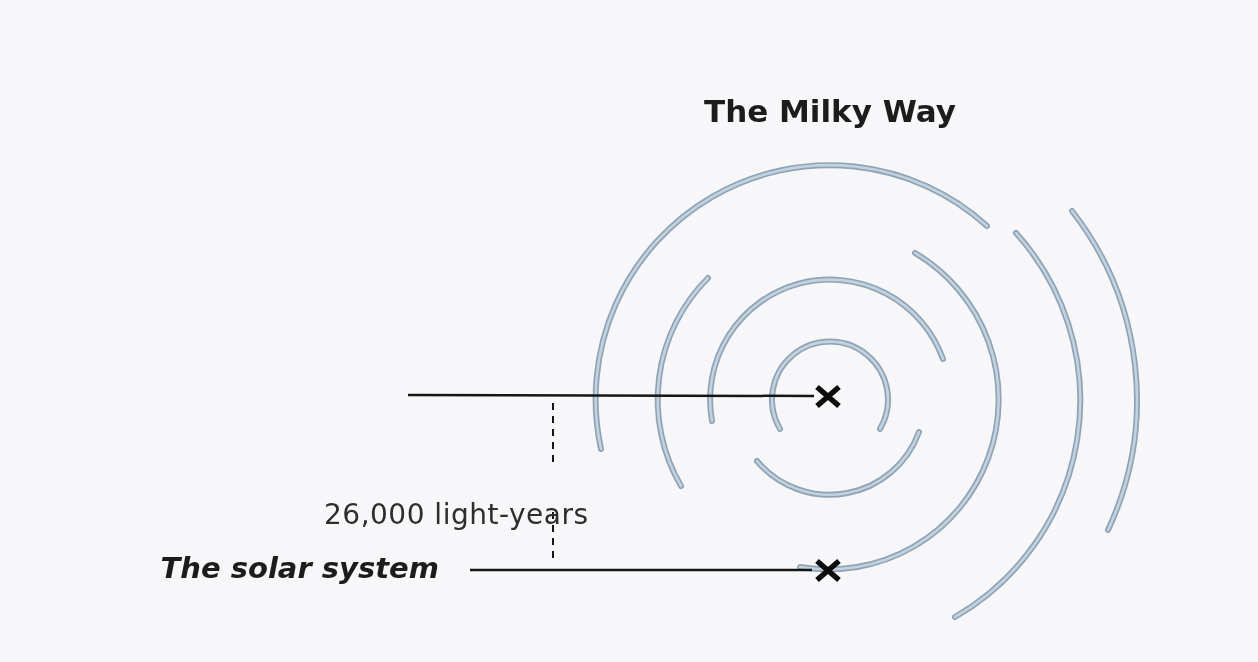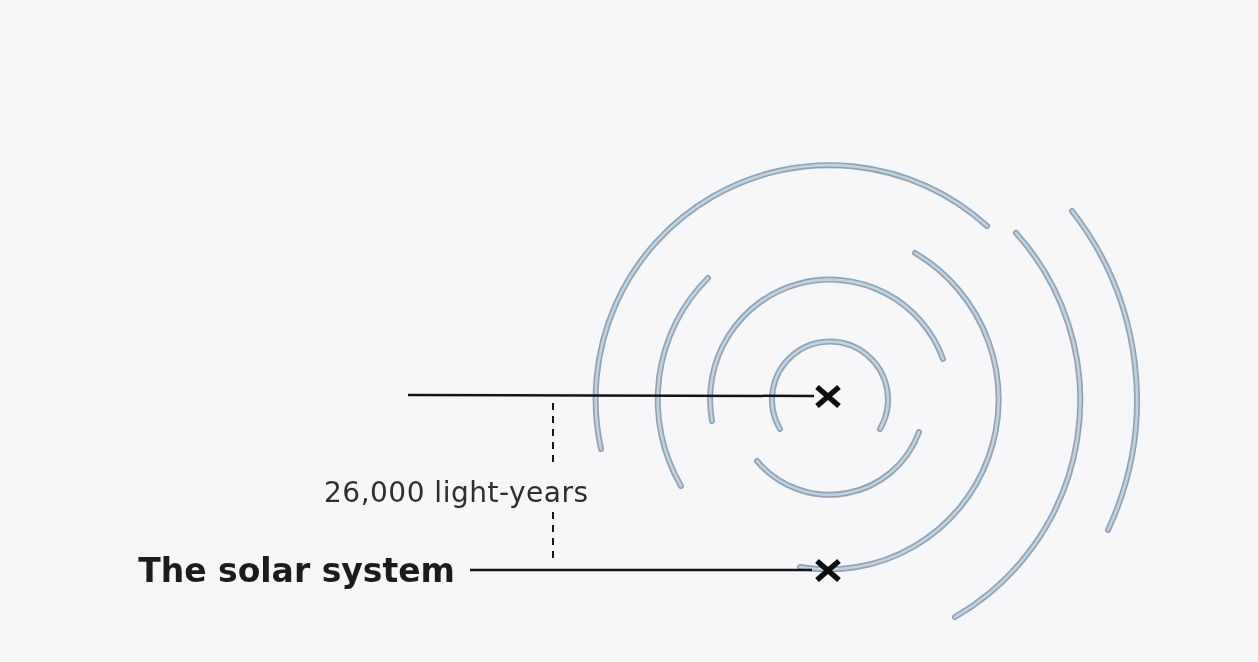--- a/index.html
+++ b/index.html
@@ -28,25 +28,25 @@
   .lbl{position:absolute;color:var(--text);white-space:nowrap;}
   .lbl-title{
     left:630px;top:93px;width:400px;
     text-align:center;font-size:31px;font-weight:700;
   }
   .lbl-center{
     left:100px;top:377px;width:298px;
     text-align:right;font-size:29px;font-weight:700;
   }
   .lbl-solar{
-    left:100px;top:551px;width:355px;
-    text-align:right;font-size:33px;font-weight:700;
+    left:84px;top:551px;width:355px;
+    text-align:right;font-size:29px;font-weight:700;font-style:italic;
   }
   .lbl-distance{
-    left:324px;top:476px;
+    left:324px;top:498px;
     font-size:28px;font-weight:400;color:#2e2e2e;letter-spacing:.5px;
   }
 </style>
 </head>
 <body>
 
 <div class="canvas">
 
   <svg class="diagram-svg" width="1258" height="662" viewBox="0 0 1258 662">
 
@@ -79,16 +79,17 @@
     <line class="dashed-line" x1="553" y1="512" x2="553" y2="561"></line>
 
     <g>
       <path class="marker-x" d="M 817 387 L 839 406 M 839 387 L 817 406"></path>
     </g>
     <g>
       <path class="marker-x" d="M 817 561 L 839 580 M 839 561 L 817 580"></path>
     </g>
   </svg>
 
+  <div class="lbl lbl-title">The Milky Way</div>
   <div class="lbl lbl-solar">The solar system</div>
   <div class="lbl lbl-distance">26,000 light-years</div>
 
 </div>
 
 </body></html>

